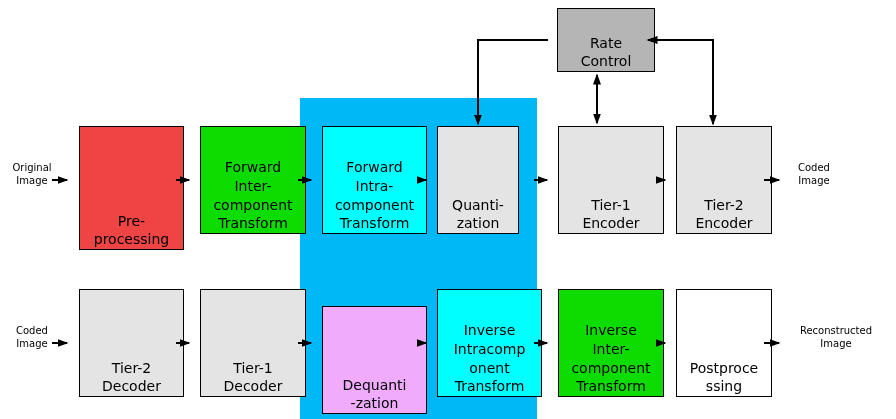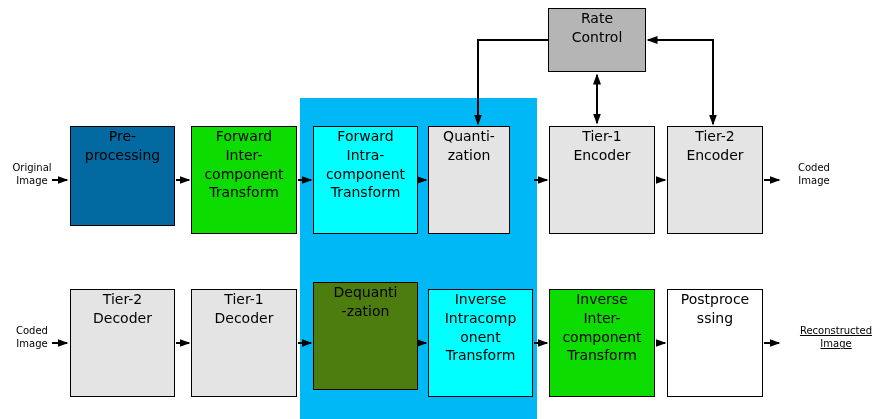--- a/index.html
+++ b/index.html
@@ -13,26 +13,27 @@
   }
   .panel{
     position:absolute;
     z-index:1;
   }
   .box{
     position:absolute;
     z-index:2;
     border:1px solid #000;
     display:flex;
-    align-items:flex-start;
+    align-items:flex-end;
     justify-content:center;
     text-align:center;
     font-size:14px;
     line-height:1.34;
     box-sizing:border-box;
+    margin-left:9px;
   }
   .box-label{white-space:pre-line;}
   .io-label{
     position:absolute;
     z-index:2;
     text-align:center;
     font-size:10px;
     line-height:1.34;
     white-space:pre-line;
   }
@@ -48,21 +49,21 @@
 
 <div id="stage">
 
   <div class="panel" style="left: 300px; top: 98px; width: 237px; height: 321px; background: rgb(0, 184, 245);"></div>
 
   <div class="box" style="left: 548px; top: 8px; width: 98px; height: 64px; background: rgb(181, 181, 181);">
     <span class="box-label">Rate
 Control</span>
   </div>
 
-  <div class="box" style="left: 70px; top: 126px; width: 105px; height: 100px; background: #0369a1;">
+  <div class="box" style="left: 70px; top: 126px; width: 105px; height: 124px; background: #ef4444;">
     <span class="box-label">Pre-
 processing</span>
   </div>
 
   <div class="box" style="left: 191px; top: 126px; width: 106px; height: 108px; background: rgb(13, 220, 0);">
     <span class="box-label">Forward
 Inter-
 component
 Transform</span>
   </div>
@@ -92,21 +93,21 @@
   <div class="box" style="left: 70px; top: 289px; width: 105px; height: 108px; background: rgb(228, 228, 228);">
     <span class="box-label">Tier-2
 Decoder</span>
   </div>
 
   <div class="box" style="left: 191px; top: 289px; width: 106px; height: 108px; background: rgb(228, 228, 228);">
     <span class="box-label">Tier-1
 Decoder</span>
   </div>
 
-  <div class="box" style="left: 313px; top: 282px; width: 105px; height: 108px; background: #4d7c0f;">
+  <div class="box" style="left: 313px; top: 306px; width: 105px; height: 108px; background: #f0abfc;">
     <span class="box-label">Dequanti
 -zation</span>
   </div>
 
   <div class="box" style="left: 428px; top: 289px; width: 105px; height: 108px; background: rgb(0, 255, 255);">
     <span class="box-label">Inverse
 Intracomp
 onent
 Transform</span>
   </div>
@@ -125,21 +126,21 @@
 
   <div class="io-label" style="left:2px;top:161px;width:60px;">Original
 Image</div>
 
   <div class="io-label" style="left:782px;top:161px;width:64px;">Coded
 Image</div>
 
   <div class="io-label" style="left:2px;top:324px;width:60px;">Coded
 Image</div>
 
-  <div class="io-label" style="left:778px;top:324px;width:116px;text-decoration:underline;">Reconstructed
+  <div class="io-label" style="left:778px;top:324px;width:116px;">Reconstructed
 Image</div>
 
   <svg id="arrows" width="896" height="419" viewBox="0 0 896 419">
     <defs>
       <marker id="ah" markerWidth="12" markerHeight="10" refX="9.5" refY="4" orient="auto" markerUnits="userSpaceOnUse">
         <path d="M0,0 L11,4 L0,8 z" fill="#000"></path>
       </marker>
       <marker id="ahr" markerWidth="12" markerHeight="10" refX="9.5" refY="4" orient="auto-start-reverse" markerUnits="userSpaceOnUse">
         <path d="M0,0 L11,4 L0,8 z" fill="#000"></path>
       </marker>

